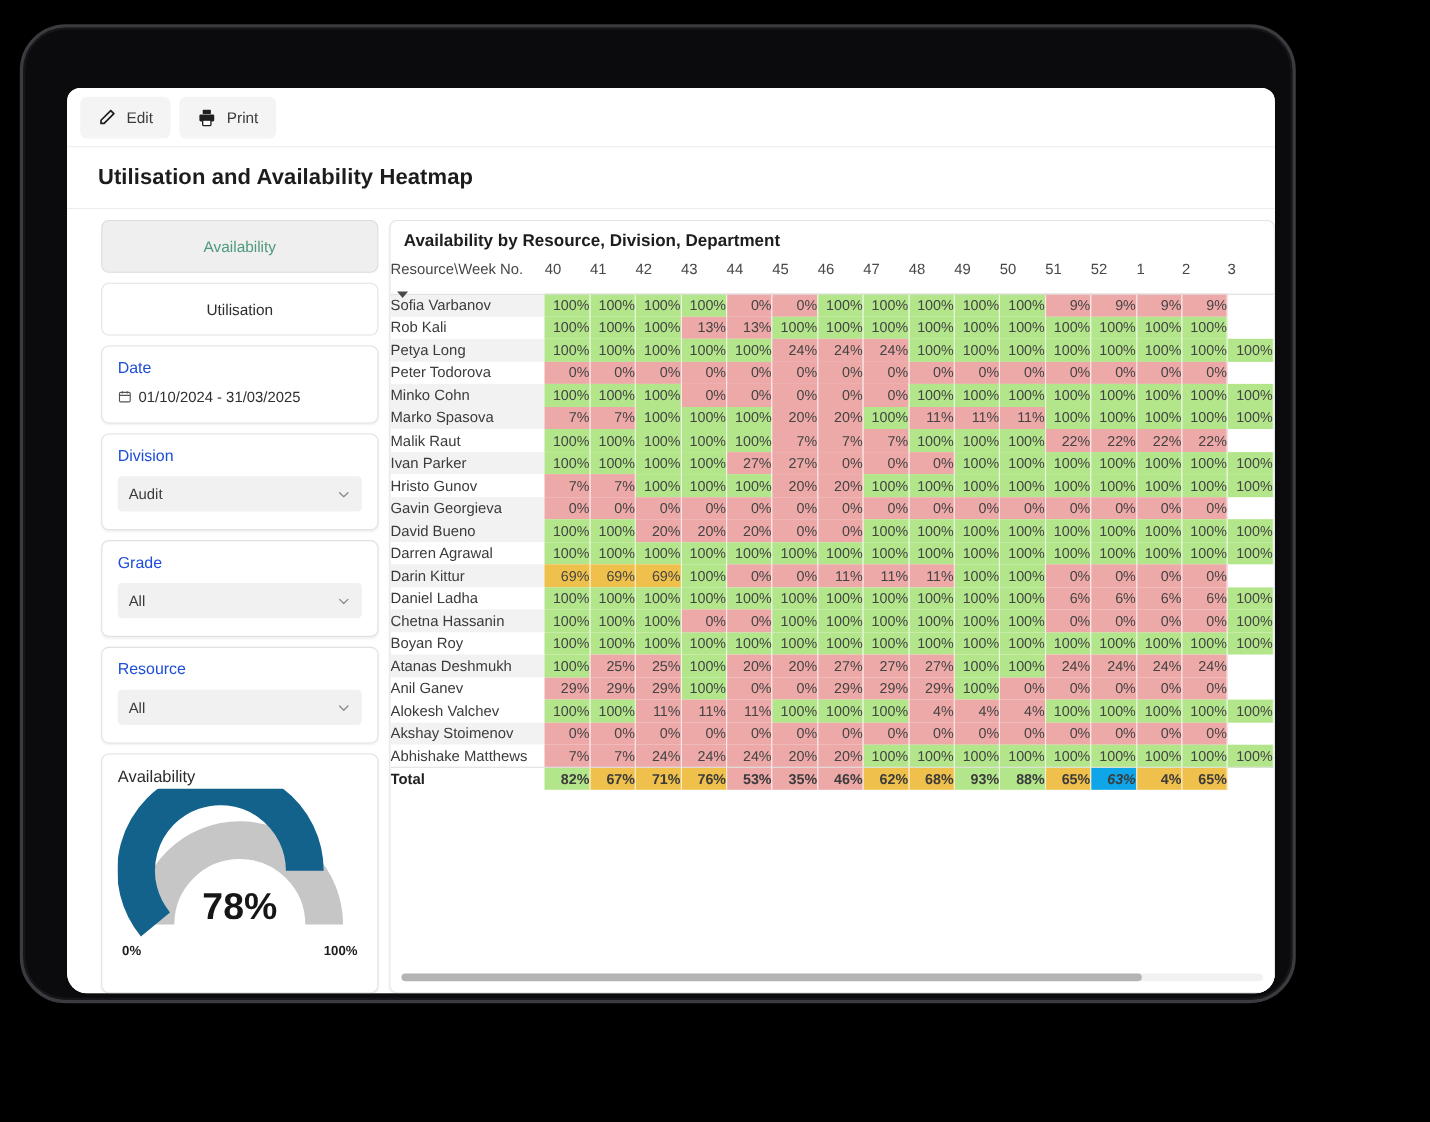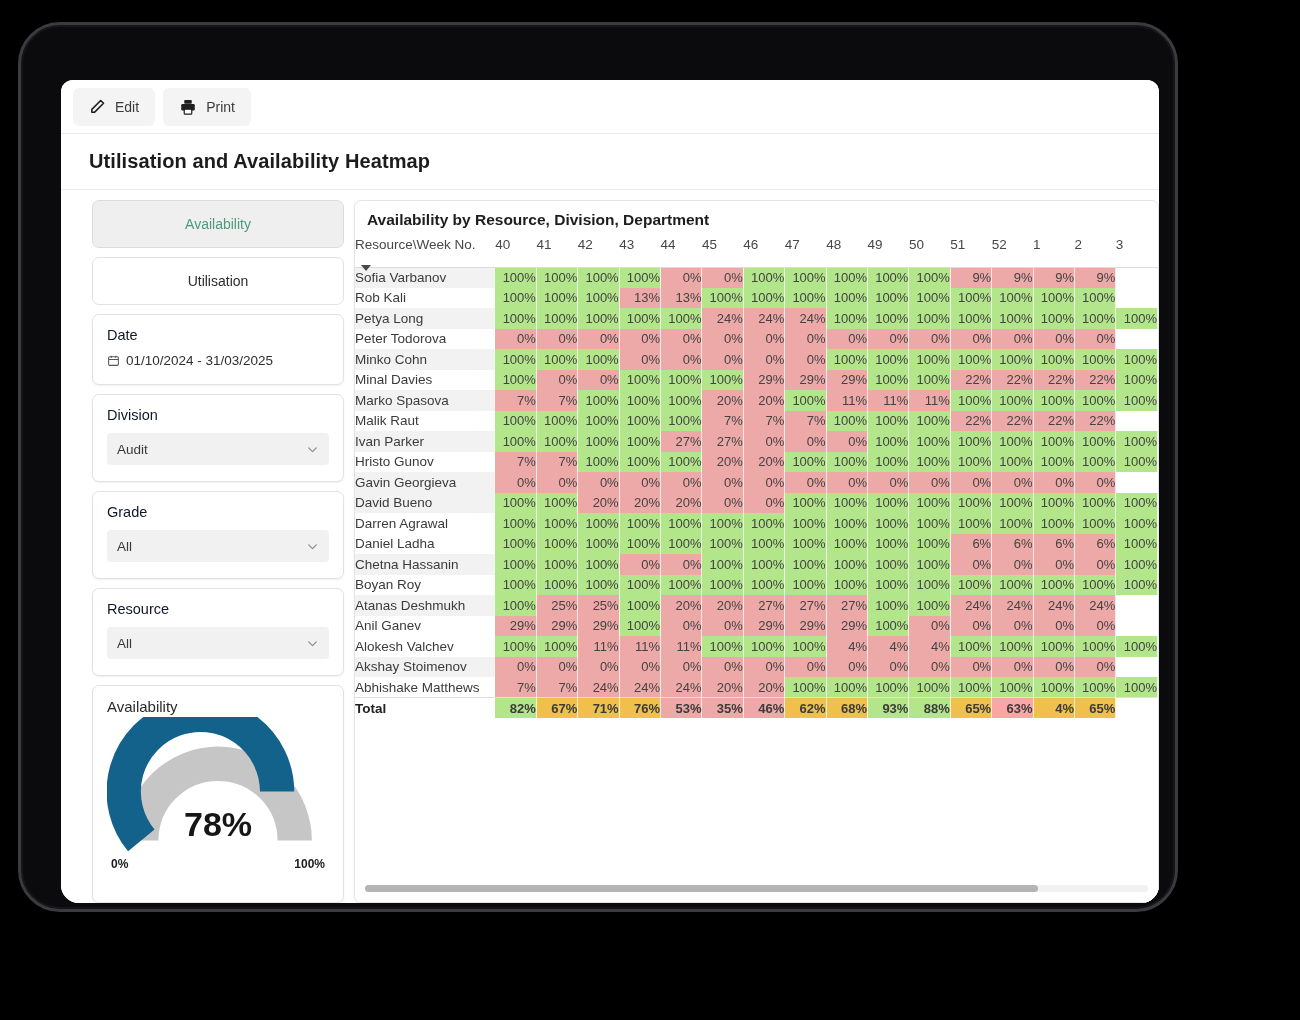--- a/index.html
+++ b/index.html
@@ -63,21 +63,21 @@
     box-shadow: 0 1px 2px rgba(0,0,0,.06);
   }
   .tab-btn {
     height: 48px; display:flex; align-items:center; justify-content:center;
     font-size:14px; cursor:pointer; border-radius:7px;
   }
   .tab-btn.active { background:#efefef; color:#4e9a7c; border:1px solid #dcdcdc;}
   .tab-btn.inactive { background:#ffffff; color:#2d2d2d; border:1px solid #e2e2e2;}
 
   .filter { padding: 12px 14px 16px 14px; }
-  .filter-label { font-size:14.5px; color:#0f172a; margin-bottom:10px; }
+  .filter-label { font-size:14.5px; color:#1d4ed8; margin-bottom:10px; }
   .select {
     height: 32px; background:#f1f1f1; border-radius:4px;
     display:flex; align-items:center; justify-content:space-between;
     padding: 0 10px; font-size:13.5px; color:#3a3a3a; cursor:pointer;
   }
   .chev { width:13px; height:13px; color:#8a8a8a; }
   .date-row { display:flex; gap:6px; margin-bottom:10px; }
   .date-sel {
     height:34px; background:#f1f1f1; border-radius:4px; display:flex;
     align-items:center; justify-content:space-between; padding:0 8px;
@@ -365,75 +365,56 @@
                     <td class="val" style="background: rgb(237, 169, 168);">0%</td>
                     <td class="val" style="background: rgb(179, 230, 139);">100%</td>
                     <td class="val" style="background: rgb(179, 230, 139);">100%</td>
                     <td class="val" style="background: rgb(179, 230, 139);">100%</td>
                     <td class="val" style="background: rgb(179, 230, 139);">100%</td>
                     <td class="val" style="background: rgb(179, 230, 139);">100%</td>
                     <td class="val" style="background: rgb(179, 230, 139);">100%</td>
                     <td class="val" style="background: rgb(179, 230, 139);">100%</td>
                     <td class="val" style="background: rgb(179, 230, 139);">100%</td>
                   </tr>
-                  <tr class="even">
-                    <td class="name">Minal Davies</td>
-                    <td class="val" style="background: rgb(179, 230, 139);">100%</td>
-                    <td class="val" style="background: rgb(237, 169, 168);">0%</td>
-                    <td class="val" style="background: rgb(237, 169, 168);">0%</td>
-                    <td class="val" style="background: rgb(179, 230, 139);">100%</td>
-                    <td class="val" style="background: rgb(179, 230, 139);">100%</td>
-                    <td class="val" style="background: rgb(179, 230, 139);">100%</td>
-                    <td class="val" style="background: rgb(237, 169, 168);">29%</td>
-                    <td class="val" style="background: rgb(237, 169, 168);">29%</td>
-                    <td class="val" style="background: rgb(237, 169, 168);">29%</td>
+                  <tr class="odd">
+                    <td class="name">Marko Spasova</td>
+                    <td class="val" style="background: rgb(237, 169, 168);">7%</td>
+                    <td class="val" style="background: rgb(237, 169, 168);">7%</td>
+                    <td class="val" style="background: rgb(179, 230, 139);">100%</td>
+                    <td class="val" style="background: rgb(179, 230, 139);">100%</td>
+                    <td class="val" style="background: rgb(179, 230, 139);">100%</td>
+                    <td class="val" style="background: rgb(237, 169, 168);">20%</td>
+                    <td class="val" style="background: rgb(237, 169, 168);">20%</td>
+                    <td class="val" style="background: rgb(179, 230, 139);">100%</td>
+                    <td class="val" style="background: rgb(237, 169, 168);">11%</td>
+                    <td class="val" style="background: rgb(237, 169, 168);">11%</td>
+                    <td class="val" style="background: rgb(237, 169, 168);">11%</td>
+                    <td class="val" style="background: rgb(179, 230, 139);">100%</td>
+                    <td class="val" style="background: rgb(179, 230, 139);">100%</td>
+                    <td class="val" style="background: rgb(179, 230, 139);">100%</td>
+                    <td class="val" style="background: rgb(179, 230, 139);">100%</td>
+                    <td class="val" style="background: rgb(179, 230, 139);">100%</td>
+                  </tr>
+                  <tr class="even">
+                    <td class="name">Malik Raut</td>
+                    <td class="val" style="background: rgb(179, 230, 139);">100%</td>
+                    <td class="val" style="background: rgb(179, 230, 139);">100%</td>
+                    <td class="val" style="background: rgb(179, 230, 139);">100%</td>
+                    <td class="val" style="background: rgb(179, 230, 139);">100%</td>
+                    <td class="val" style="background: rgb(179, 230, 139);">100%</td>
+                    <td class="val" style="background: rgb(237, 169, 168);">7%</td>
+                    <td class="val" style="background: rgb(237, 169, 168);">7%</td>
+                    <td class="val" style="background: rgb(237, 169, 168);">7%</td>
+                    <td class="val" style="background: rgb(179, 230, 139);">100%</td>
                     <td class="val" style="background: rgb(179, 230, 139);">100%</td>
                     <td class="val" style="background: rgb(179, 230, 139);">100%</td>
                     <td class="val" style="background: rgb(237, 169, 168);">22%</td>
                     <td class="val" style="background: rgb(237, 169, 168);">22%</td>
                     <td class="val" style="background: rgb(237, 169, 168);">22%</td>
                     <td class="val" style="background: rgb(237, 169, 168);">22%</td>
-                    <td class="val" style="background: rgb(179, 230, 139);">100%</td>
-                  </tr>
-                  <tr class="odd">
-                    <td class="name">Marko Spasova</td>
-                    <td class="val" style="background: rgb(237, 169, 168);">7%</td>
-                    <td class="val" style="background: rgb(237, 169, 168);">7%</td>
-                    <td class="val" style="background: rgb(179, 230, 139);">100%</td>
-                    <td class="val" style="background: rgb(179, 230, 139);">100%</td>
-                    <td class="val" style="background: rgb(179, 230, 139);">100%</td>
-                    <td class="val" style="background: rgb(237, 169, 168);">20%</td>
-                    <td class="val" style="background: rgb(237, 169, 168);">20%</td>
-                    <td class="val" style="background: rgb(179, 230, 139);">100%</td>
-                    <td class="val" style="background: rgb(237, 169, 168);">11%</td>
-                    <td class="val" style="background: rgb(237, 169, 168);">11%</td>
-                    <td class="val" style="background: rgb(237, 169, 168);">11%</td>
-                    <td class="val" style="background: rgb(179, 230, 139);">100%</td>
-                    <td class="val" style="background: rgb(179, 230, 139);">100%</td>
-                    <td class="val" style="background: rgb(179, 230, 139);">100%</td>
-                    <td class="val" style="background: rgb(179, 230, 139);">100%</td>
-                    <td class="val" style="background: rgb(179, 230, 139);">100%</td>
-                  </tr>
-                  <tr class="even">
-                    <td class="name">Malik Raut</td>
-                    <td class="val" style="background: rgb(179, 230, 139);">100%</td>
-                    <td class="val" style="background: rgb(179, 230, 139);">100%</td>
-                    <td class="val" style="background: rgb(179, 230, 139);">100%</td>
-                    <td class="val" style="background: rgb(179, 230, 139);">100%</td>
-                    <td class="val" style="background: rgb(179, 230, 139);">100%</td>
-                    <td class="val" style="background: rgb(237, 169, 168);">7%</td>
-                    <td class="val" style="background: rgb(237, 169, 168);">7%</td>
-                    <td class="val" style="background: rgb(237, 169, 168);">7%</td>
-                    <td class="val" style="background: rgb(179, 230, 139);">100%</td>
-                    <td class="val" style="background: rgb(179, 230, 139);">100%</td>
-                    <td class="val" style="background: rgb(179, 230, 139);">100%</td>
-                    <td class="val" style="background: rgb(237, 169, 168);">22%</td>
-                    <td class="val" style="background: rgb(237, 169, 168);">22%</td>
-                    <td class="val" style="background: rgb(237, 169, 168);">22%</td>
-                    <td class="val" style="background: rgb(237, 169, 168);">22%</td>
                     <td class="val" style="background: transparent; border-right: none;"></td>
                   </tr>
                   <tr class="odd">
                     <td class="name">Ivan Parker</td>
                     <td class="val" style="background: rgb(179, 230, 139);">100%</td>
                     <td class="val" style="background: rgb(179, 230, 139);">100%</td>
                     <td class="val" style="background: rgb(179, 230, 139);">100%</td>
                     <td class="val" style="background: rgb(179, 230, 139);">100%</td>
                     <td class="val" style="background: rgb(237, 169, 168);">27%</td>
                     <td class="val" style="background: rgb(237, 169, 168);">27%</td>
@@ -516,20 +497,39 @@
                     <td class="val" style="background: rgb(179, 230, 139);">100%</td>
                     <td class="val" style="background: rgb(179, 230, 139);">100%</td>
                     <td class="val" style="background: rgb(179, 230, 139);">100%</td>
                     <td class="val" style="background: rgb(179, 230, 139);">100%</td>
                     <td class="val" style="background: rgb(179, 230, 139);">100%</td>
                     <td class="val" style="background: rgb(179, 230, 139);">100%</td>
                     <td class="val" style="background: rgb(179, 230, 139);">100%</td>
                     <td class="val" style="background: rgb(179, 230, 139);">100%</td>
                     <td class="val" style="background: rgb(179, 230, 139);">100%</td>
                     <td class="val" style="background: rgb(179, 230, 139);">100%</td>
+                  </tr>
+                  <tr class="odd">
+                    <td class="name">Darin Kittur</td>
+                    <td class="val" style="background: rgb(239, 192, 75);">69%</td>
+                    <td class="val" style="background: rgb(239, 192, 75);">69%</td>
+                    <td class="val" style="background: rgb(239, 192, 75);">69%</td>
+                    <td class="val" style="background: rgb(179, 230, 139);">100%</td>
+                    <td class="val" style="background: rgb(237, 169, 168);">0%</td>
+                    <td class="val" style="background: rgb(237, 169, 168);">0%</td>
+                    <td class="val" style="background: rgb(237, 169, 168);">11%</td>
+                    <td class="val" style="background: rgb(237, 169, 168);">11%</td>
+                    <td class="val" style="background: rgb(237, 169, 168);">11%</td>
+                    <td class="val" style="background: rgb(179, 230, 139);">100%</td>
+                    <td class="val" style="background: rgb(179, 230, 139);">100%</td>
+                    <td class="val" style="background: rgb(237, 169, 168);">0%</td>
+                    <td class="val" style="background: rgb(237, 169, 168);">0%</td>
+                    <td class="val" style="background: rgb(237, 169, 168);">0%</td>
+                    <td class="val" style="background: rgb(237, 169, 168);">0%</td>
+                    <td class="val" style="background: transparent; border-right: none;"></td>
                   </tr>
                   <tr class="even">
                     <td class="name">Daniel Ladha</td>
                     <td class="val" style="background: rgb(179, 230, 139);">100%</td>
                     <td class="val" style="background: rgb(179, 230, 139);">100%</td>
                     <td class="val" style="background: rgb(179, 230, 139);">100%</td>
                     <td class="val" style="background: rgb(179, 230, 139);">100%</td>
                     <td class="val" style="background: rgb(179, 230, 139);">100%</td>
                     <td class="val" style="background: rgb(179, 230, 139);">100%</td>
                     <td class="val" style="background: rgb(179, 230, 139);">100%</td>
@@ -683,21 +683,21 @@
                     <td class="val" style="background: rgb(239, 192, 75);">71%</td>
                     <td class="val" style="background: rgb(239, 192, 75);">76%</td>
                     <td class="val" style="background: rgb(237, 169, 168);">53%</td>
                     <td class="val" style="background: rgb(237, 169, 168);">35%</td>
                     <td class="val" style="background: rgb(237, 169, 168);">46%</td>
                     <td class="val" style="background: rgb(239, 192, 75);">62%</td>
                     <td class="val" style="background: rgb(239, 192, 75);">68%</td>
                     <td class="val" style="background: rgb(179, 230, 139);">93%</td>
                     <td class="val" style="background: rgb(179, 230, 139);">88%</td>
                     <td class="val" style="background: rgb(239, 192, 75);">65%</td>
-                    <td class="val" style="background: #fca5a5;">63%</td>
+                    <td class="val" style="background: #0ea5e9; font-style: italic;">63%</td>
                     <td class="val" style="background: rgb(239, 192, 75);">4%</td>
                     <td class="val" style="background: rgb(239, 192, 75);">65%</td>
                     <td class="val" style="background: transparent; border-right: none;"></td>
                   </tr>
                 </tbody>
             </table>
           </div>
           <div class="hscroll-area">
             <div class="hscroll-track">
               <div class="hscroll-thumb"></div>

